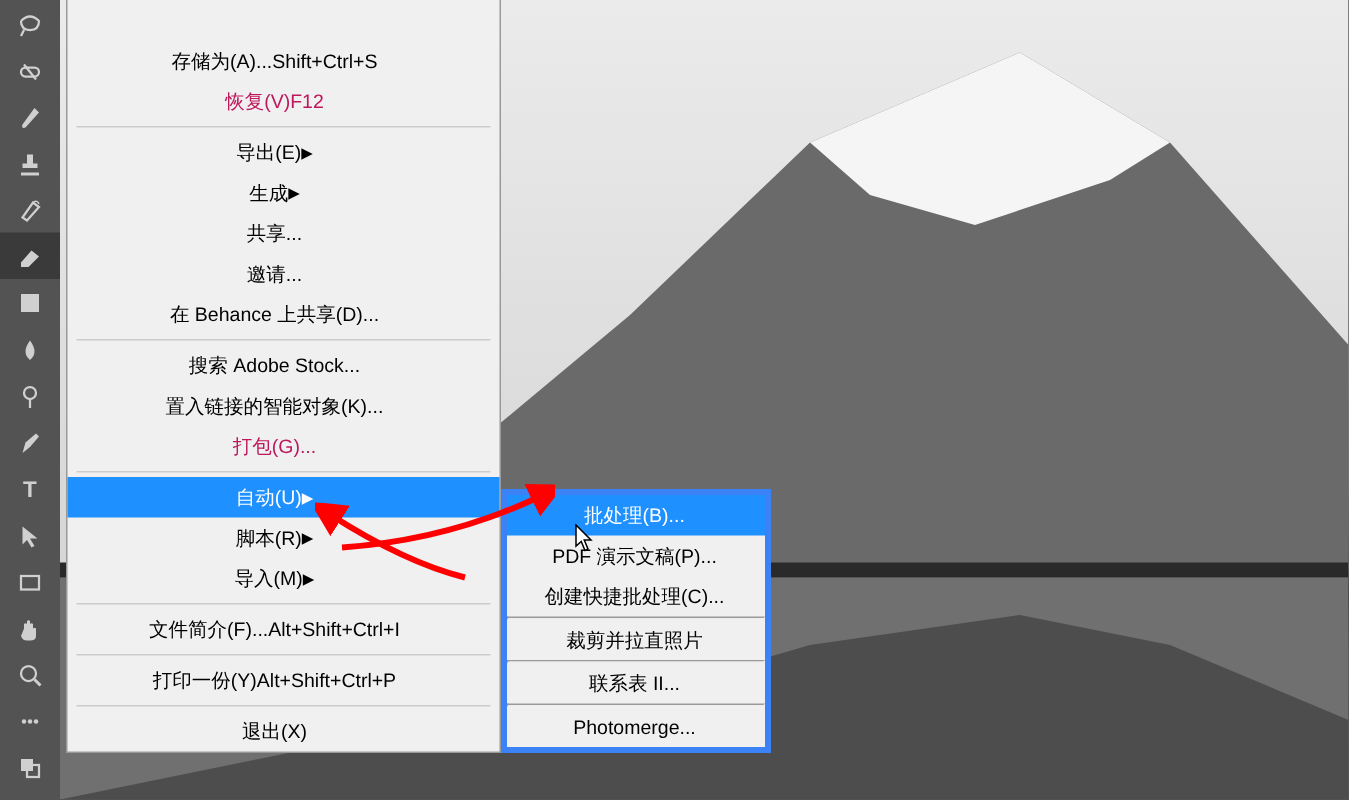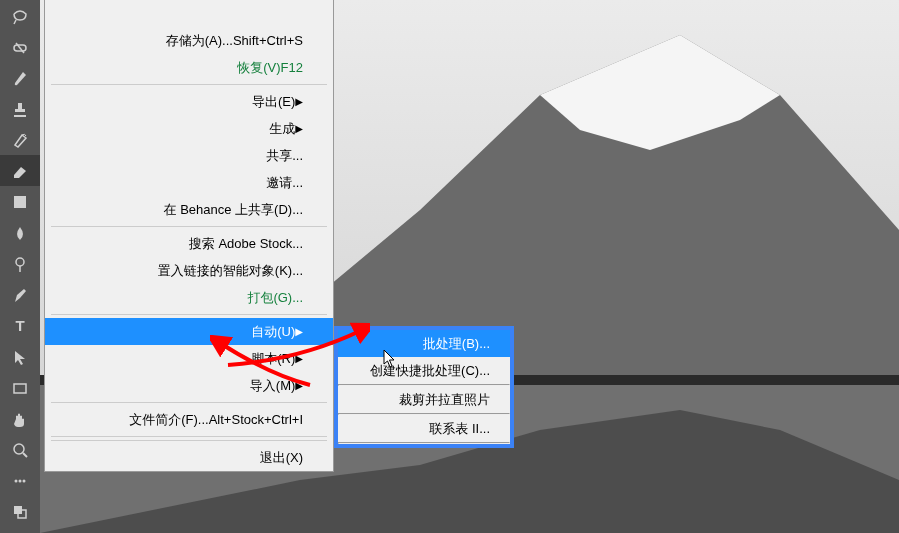--- a/index.html
+++ b/index.html
@@ -26,23 +26,23 @@
 }
 .mountain svg { width:100%; height:100%; }
 
 .menu {
   position: absolute; left: 44px; top: 0; width: 290px;
   background: #f0f0f0; border: 1px solid #999; border-top: none;
   font-size: 13px; color: #000;
 }
 .menu-item {
   height: 27px; padding: 0 30px 0 18px; display: flex; align-items: center;
-  justify-content: flex-end; position: relative;
-}
-.menu-item.disabled { color: #15803d; }
+  justify-content: center; position: relative;
+}
+.menu-item.disabled { color: #be185d; }
 .menu-item.hl { background: #1e90ff; color: #fff; }
 .menu-item .arrow { font-size: 10px; }
 .menu hr {
   border: none; border-top: 1px solid #ccc; margin: 3px 6px;
 }
 
 .submenu {
   position: absolute; left: 334px; top: 326px; width: 180px;
   background: #f0f0f0; border: 4px solid #3b82f6;
   font-size: 13px; color: #000;
@@ -224,44 +224,54 @@
       <span>脚本(R)</span>
       <span class="arrow">▶</span>
     </div>
     <div class="menu-item">
       <span>导入(M)</span>
       <span class="arrow">▶</span>
     </div>
     <hr>
     <div class="menu-item">
       <span>文件简介(F)...</span>
-      <span>Alt+Stock+Ctrl+I</span>
-    </div>
-    <hr>
+      <span>Alt+Shift+Ctrl+I</span>
+    </div>
+    <hr>
+    <div class="menu-item">
+      <span>打印一份(Y)</span>
+      <span>Alt+Shift+Ctrl+P</span>
+    </div>
     <hr>
     <div class="menu-item">
       <span>退出(X)</span>
     </div>
   </div>
 <div class="submenu" id="submenu">
     <div class="menu-item hl">
       <span>批处理(B)...</span>
     </div>
     <div class="menu-item">
+      <span>PDF 演示文稿(P)...</span>
+    </div>
+    <div class="menu-item">
       <span>创建快捷批处理(C)...</span>
     </div>
     <hr>
     <div class="menu-item">
       <span>裁剪并拉直照片</span>
     </div>
     <hr>
     <div class="menu-item">
       <span>联系表 II...</span>
     </div>
     <hr>
+    <div class="menu-item">
+      <span>Photomerge...</span>
+    </div>
   </div>
 
 <svg class="red-arrow" style="left:210px; top:335px; width:110px; height:55px">
   <defs>
       <marker id="ah1" markerWidth="10" markerHeight="10" refX="2" refY="3" orient="auto">
     <path d="M0 0 L6 3 L0 6 Z" fill="#ff0000"></path>
       </marker>
     </defs>
   <path d="M100 50 Q60 40 10 8" stroke="#ff0000" stroke-width="4" fill="none" marker-end="url(#ah1)"></path>
 </svg>

